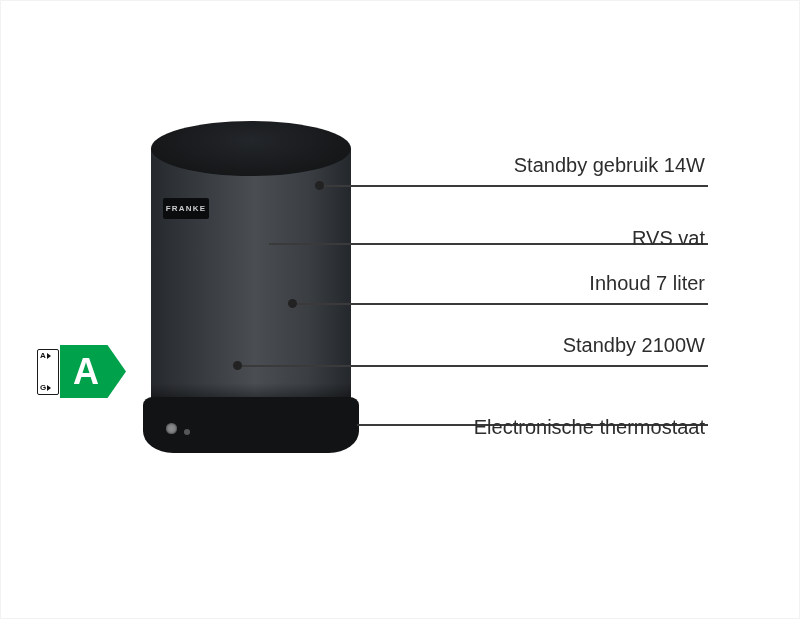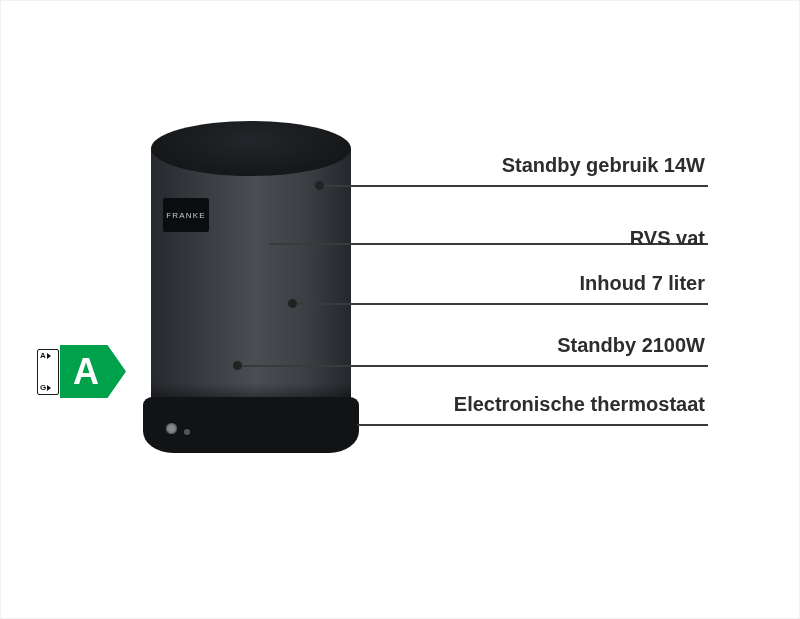--- a/index.html
+++ b/index.html
@@ -21,54 +21,54 @@
   .boiler-lid {
     position:absolute; left:150px; top:120px; width:200px; height:55px; border-radius:50%;
     background:radial-gradient(ellipse at 50% 35%, #23262a 0%, #17191b 60%, #101214 100%);
   }
   .boiler-base {
     position:absolute; left:142px; top:396px; width:216px; height:56px;
     background:#121314;
     border-radius:10px 10px 30px 30px / 8px 8px 22px 22px;
   }
   .brand-logo {
-    position:absolute; left:162px; top:197px; width:46px; height:34px;
-    background:#0b0c0d; color:#c9cbcd; font-size:8px; font-weight:normal;
+    position:absolute; left:162px; top:197px; width:46px; height:21px;
+    background:#0b0c0d; color:#c9cbcd; font-size:8px; font-weight:bold;
     letter-spacing:1.2px; display:flex; align-items:center; justify-content:center;
     border-radius:2px;
   }
   .led-a {
     position:absolute; left:165px; top:422px; width:11px; height:11px; border-radius:50%;
     background:#87898b; box-shadow:inset 0 0 3px #2a2a2a;
   }
   .led-b {
     position:absolute; left:183px; top:428px; width:6px; height:6px; border-radius:50%;
     background:#55585a;
   }
 
   
   .line { position:absolute; height:2px; background:#3a3a3a; }
   .dot  { position:absolute; width:9px; height:9px; border-radius:50%; background:#222; }
   .label {
     position:absolute; right:94px; font-size:20px; color:#2d2d2d;
-    font-weight:700; white-space:nowrap; line-height:26px;
+    font-weight:400; white-space:nowrap; line-height:26px;
   }
   .l1 { left:318px; top:184px; width:389px; }
   .d1 { left:314px; top:180px; }
   .t1 { top:151px; }
   .l2 { left:268px; top:242px; width:439px; }
   .t2 { top:224px; }
   .l3 { left:291px; top:302px; width:416px; }
   .d3 { left:287px; top:298px; }
   .t3 { top:269px; }
   .l4 { left:236px; top:364px; width:471px; }
   .d4 { left:232px; top:360px; }
   .t4 { top:331px; }
   .l5 { left:356px; top:423px; width:351px; }
-  .t5 { top:390px; }
+  .t5 { top:413px; }
 
   
   .energy { position:absolute; left:36px; top:344px; display:flex; align-items:center; }
   .scale {
     width:22px; height:46px; border:1.5px solid #1a1a1a; background:#fff;
     display:flex; flex-direction:column; justify-content:space-between;
     padding:2px 2px; border-radius:2px;
   }
   .scale-row { display:flex; align-items:center; gap:1px; font-size:8px; font-weight:bold; color:#111; line-height:1; }
   .tri { width:0; height:0; border-top:3px solid transparent; border-bottom:3px solid transparent; border-left:4px solid #111; }

